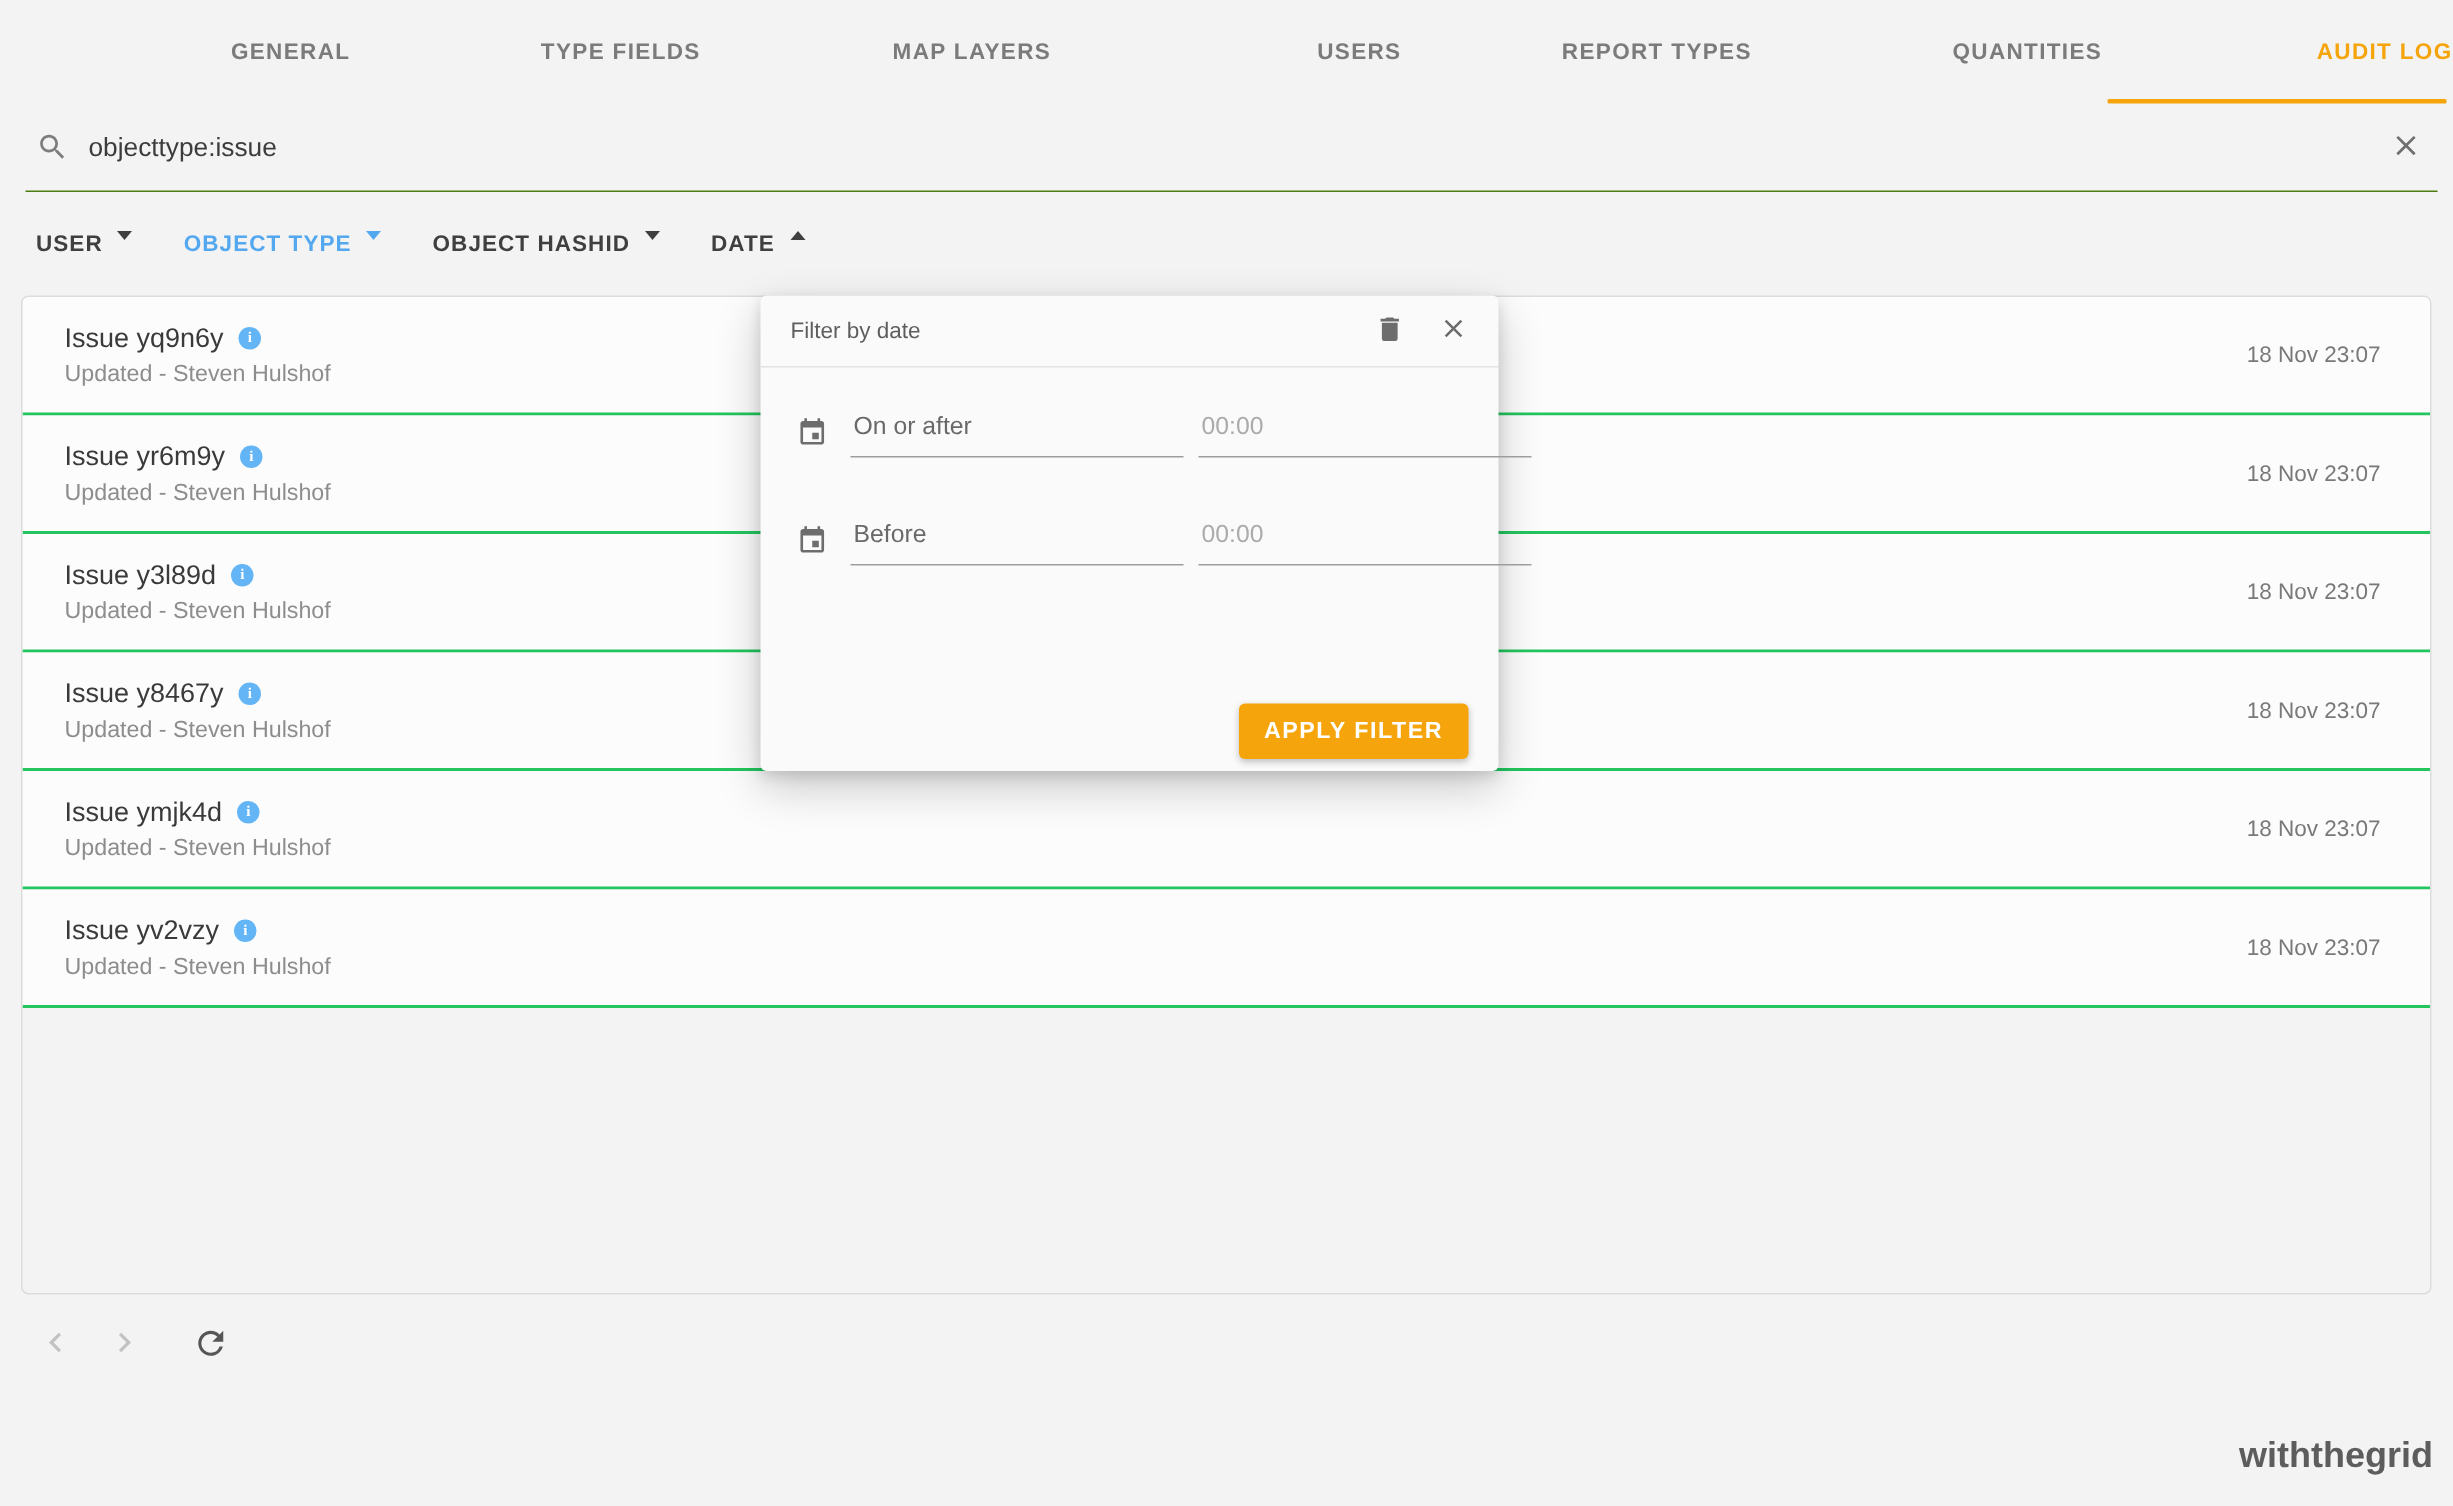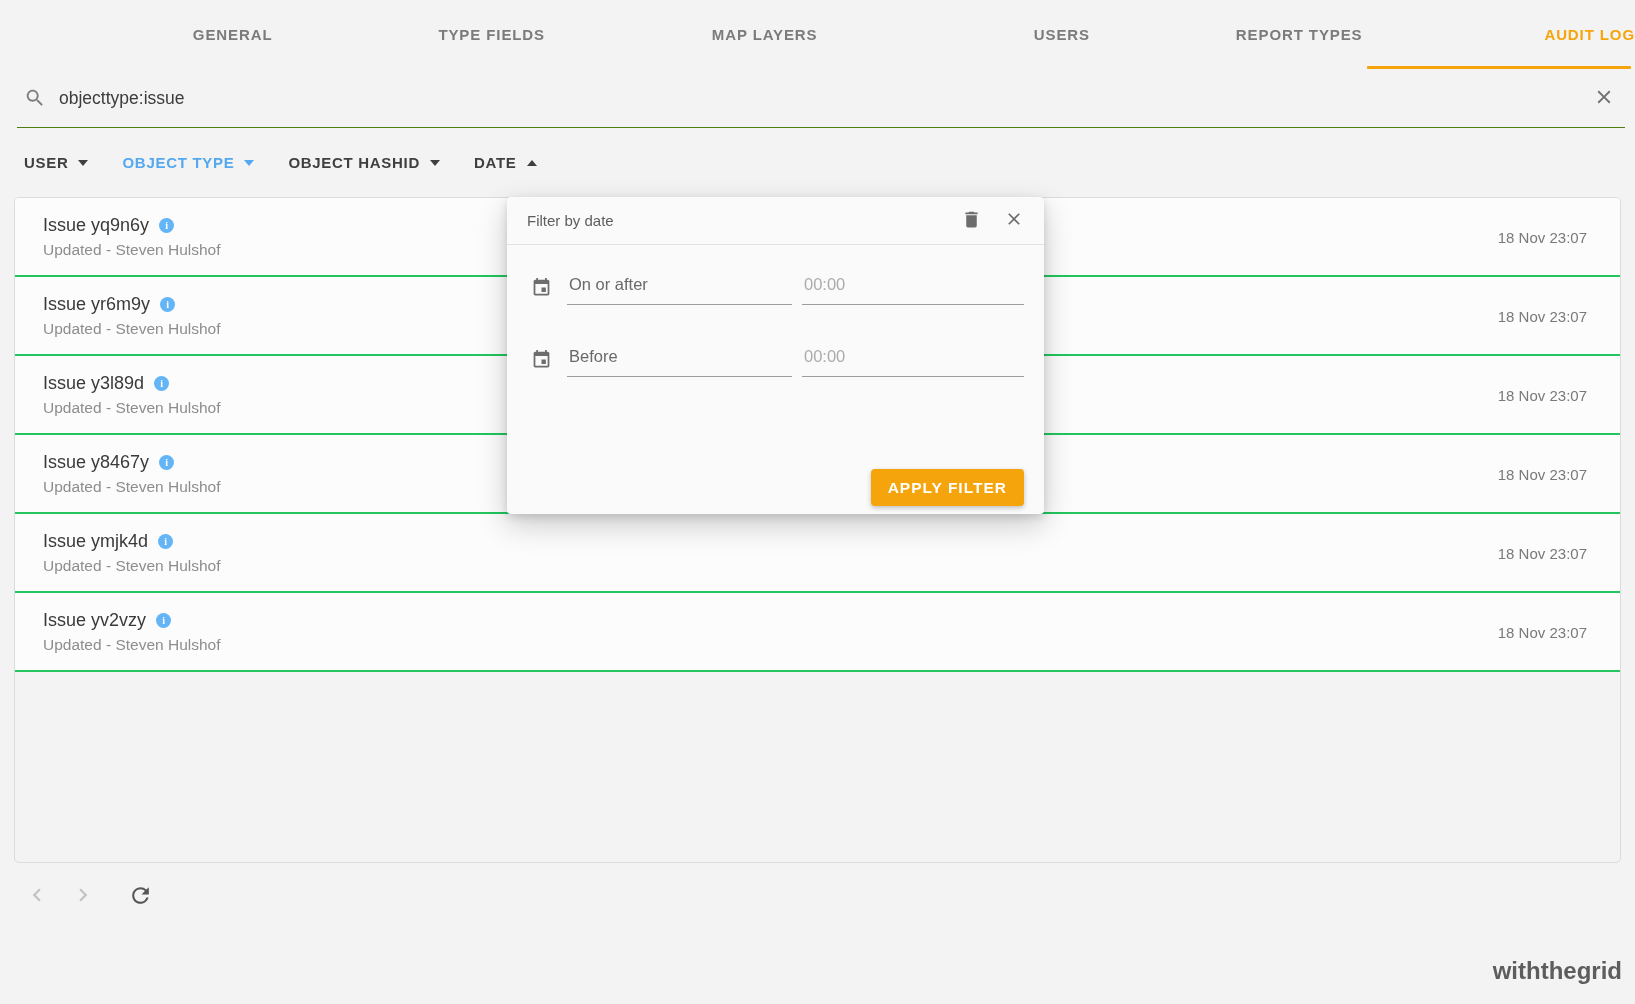--- a/index.html
+++ b/index.html
@@ -34,21 +34,21 @@
   .icon svg{display:block;}
   .search-glyph{color:#7d7d7d;}
   .search-input{
     flex:1;border:none;background:transparent;outline:none;
     font-family:inherit;font-size:17.5px;color:#3c3c3c;margin-left:13px;
   }
   .clear-btn{border:none;background:transparent;cursor:pointer;color:#6f6f6f;padding:4px;}
   
   .filterbar{height:69px;display:flex;align-items:center;padding-left:24px;gap:34px;}
   .filter{
-    display:flex;align-items:center;gap:10px;cursor:pointer;
+    display:flex;gap:10px;cursor:pointer;
     font-size:15px;font-weight:bold;letter-spacing:.7px;color:#3f3f3f;user-select:none;
   }
   .filter.active{color:var(--blue);}
   .tri{width:0;height:0;border-left:5px solid transparent;border-right:5px solid transparent;display:inline-block;}
   .tri.down{border-top:6px solid currentColor;}
   .tri.up{border-bottom:6px solid currentColor;}
   
   .list{
     margin:0 14px;height:666px;border:1px solid #dcdcdc;border-radius:5px;
     background:var(--page-bg);overflow:hidden;
@@ -65,32 +65,32 @@
     color:#fff;font-size:10px;font-weight:bold;line-height:15px;text-align:center;
     font-family:"Liberation Serif", serif;cursor:pointer;flex:0 0 auto;
   }
   .row-sub{font-size:15.5px;color:#8d8d8d;margin-top:5px;}
   .row-time{
     position:absolute;right:33px;top:50%;transform:translateY(-50%);
     font-size:15px;color:#797979;
   }
   
   .popover{
-    position:absolute;left:507px;top:197px;width:537px;height:317px;
+    position:absolute;left:507px;top:197px;width:492px;height:317px;
     background:#fafafa;border-radius:4px;z-index:10;
     box-shadow:0 11px 30px rgba(0,0,0,.20),0 3px 9px rgba(0,0,0,.13);
   }
   .pop-header{
     height:48px;display:flex;align-items:center;gap:18px;
     padding:0 18px 0 20px;border-bottom:1px solid #e2e2e2;
   }
   .pop-title{flex:1;font-size:15px;color:#5e5e5e;}
   .pop-iconbtn{border:none;background:transparent;cursor:pointer;color:#6d6d6d;padding:2px;}
   .pop-body{padding:30px 20px 0 24px;}
-  .field-row{display:flex;align-items:center;margin-bottom:42px;}
+  .field-row{display:flex;align-items:flex-end;margin-bottom:42px;}
   .cal{color:#6d6d6d;margin-right:15px;padding-bottom:6px;}
   .u-input{
     background:transparent;border:none;border-bottom:1px solid #9d9d9d;outline:none;
     font-family:inherit;font-size:16.5px;color:#333;padding:0 0 10px 2px;
   }
   .date-input{width:243px;}
   .date-input::placeholder{color:#696969;opacity:1;}
   .time-input{flex:1;margin-left:10px;}
   .time-input::placeholder{color:#ababab;opacity:1;}
   .apply-btn{
@@ -119,20 +119,23 @@
       <span>TYPE FIELDS</span>
     </div>
   <div class="tab">
       <span>MAP LAYERS</span>
     </div>
   <div class="tab">
       <span>USERS</span>
     </div>
   <div class="tab">
       <span>REPORT TYPES</span>
+    </div>
+  <div class="tab">
+      <span>QUANTITIES</span>
     </div>
   <div class="tab active">
     <span>AUDIT LOG</span>
     <span class="tab-indicator"></span>
   </div>
 </div>
 
 <div class="searchbar">
   <span class="icon search-glyph">
     <svg width="22" height="22" viewBox="0 0 24 24" fill="currentColor">

